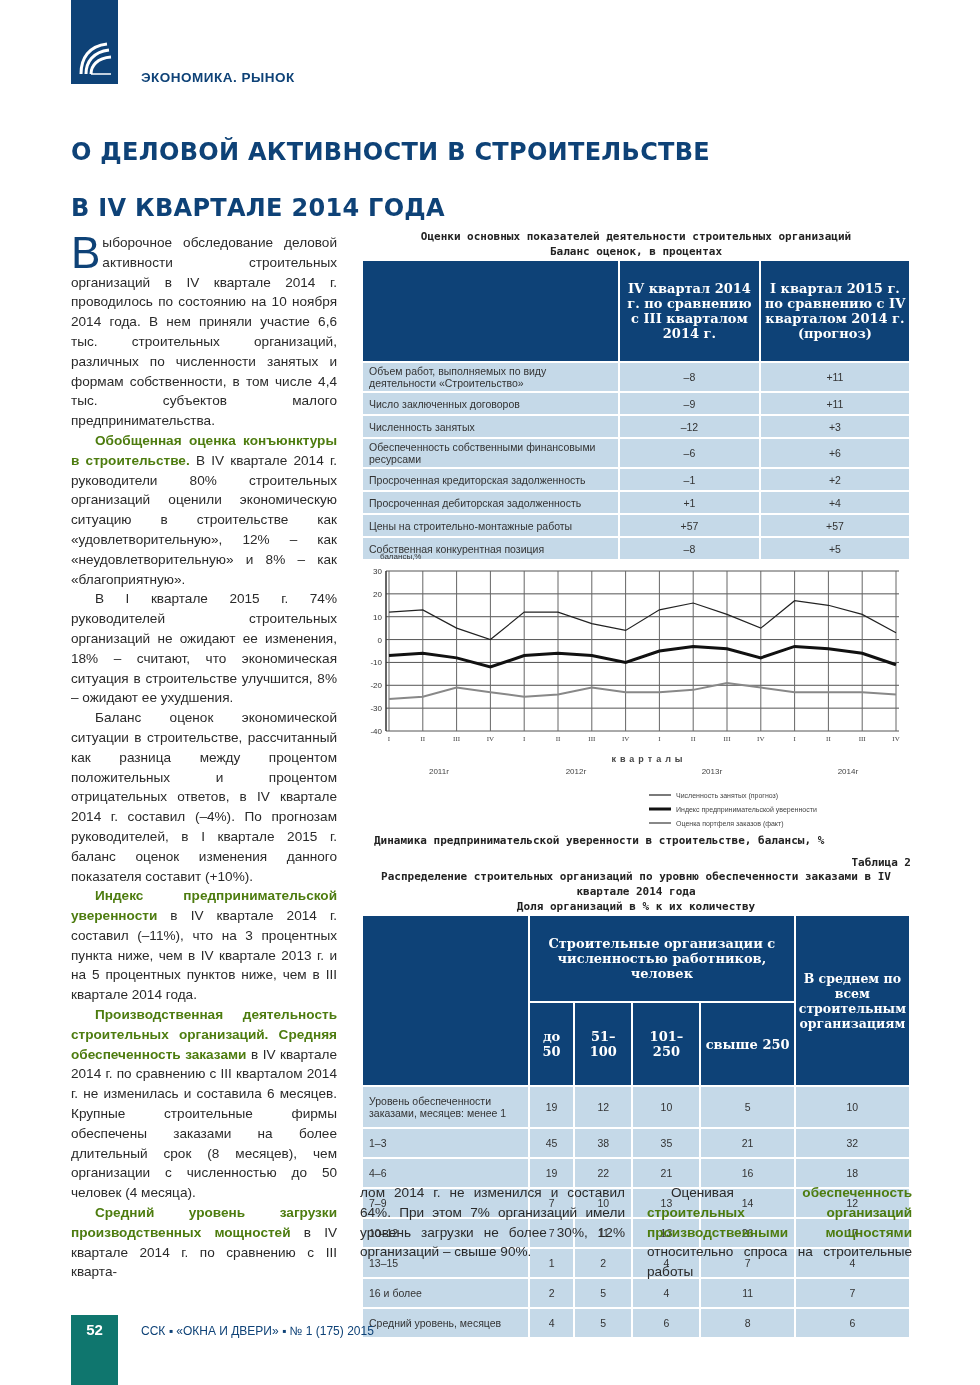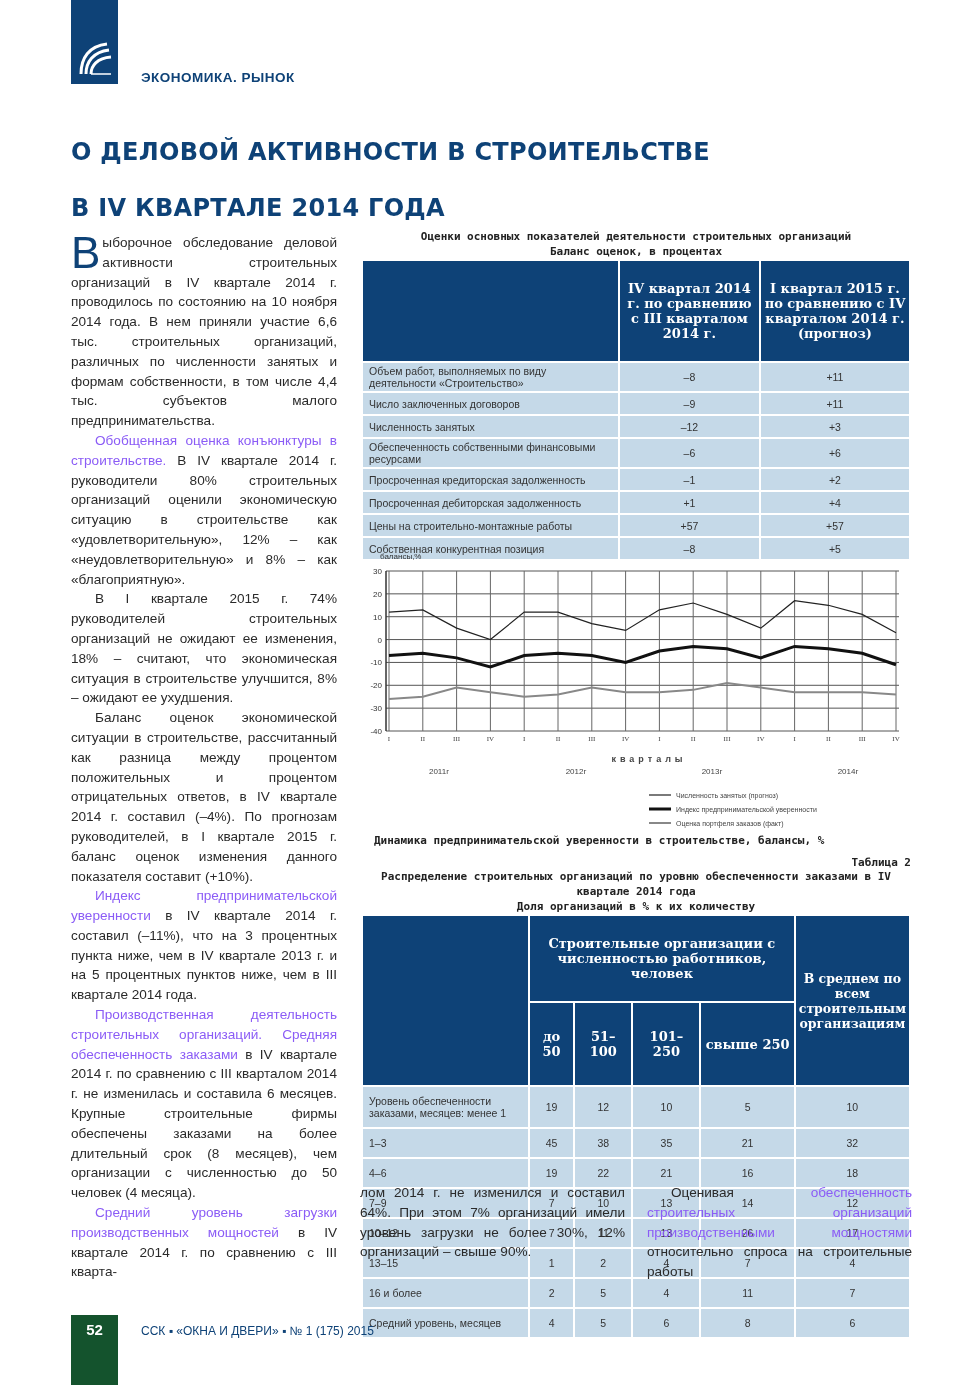--- a/index.html
+++ b/index.html
@@ -5,35 +5,35 @@
   * { box-sizing: border-box; margin: 0; padding: 0; }
   body { width: 980px; height: 1385px; background: #fff; position: relative; font-family: "Liberation Sans", sans-serif; color: #222; overflow: hidden; }
   .logo-bar { position: absolute; left: 71px; top: 0; width: 47px; height: 84px; background: #0e4277; }
   .logo-bar svg { position: absolute; left: 6px; top: 38px; }
   .section-label { position: absolute; left: 141px; top: 70px; font-size: 13.5px; font-weight: bold; color: #0e4277; letter-spacing: 0.5px; }
   .title { position: absolute; left: 71px; top: 124px; width: 860px; font-family: "DejaVu Sans", sans-serif; font-weight: bold; font-size: 24px; line-height: 56px; color: #0e4277; letter-spacing: 0.3px; transform: scaleX(1.0); }
   .col-left { position: absolute; left: 71px; top: 233px; width: 266px; font-size: 13.6px; line-height: 19.8px; text-align: justify; color: #2a2a2a; }
   .col-left p { text-indent: 24px; }
   .col-left p.first { text-indent: 0; }
   .dropcap { float: left; font-size: 44px; line-height: 36px; color: #0e4277; margin: 2px 2px 0 0; font-weight: normal; }
-  .b { font-weight: normal; color: #8b5cf6; }
+  .b { font-weight: bold; color: #4d7c0f; }
   .right { position: absolute; left: 361px; width: 550px; }
   .tcap { font-family: "DejaVu Sans Mono", monospace; font-weight: bold; font-size: 11px; }
   .t-right { text-align: right; }
   .t-center { text-align: center; line-height: 15px; }
   table { border-collapse: separate; border-spacing: 2px; width: 100%; }
   th { background: #0e4277; color: #fff; font-family: "DejaVu Serif", serif; font-weight: bold; font-size: 13px; line-height: 15px; padding: 20px 3px; text-align: center; }
   td { background: #c5d9e8; font-size: 10.5px; line-height: 12px; color: #333; padding: 2px 6px; }
   td.num { text-align: center; }
   .t1 td { height: 21px; }
   .t2 td { padding: 8px 6px; height: 12px; font-size: 10.5px; }
   .chart-wrap { position: absolute; left: 366px; top: 548px; width: 548px; height: 305px; }
   .chart-caption { position: absolute; left: 374px; top: 834px; font-family: "DejaVu Sans Mono", monospace; font-weight: bold; font-size: 11px; }
   .bottom-col { position: absolute; top: 1183px; font-size: 13.6px; line-height: 19.8px; color: #2a2a2a; text-align: justify; }
-  .footer-bar { position: absolute; left: 71px; top: 1315px; width: 47px; height: 70px; background: #14532d; }
+  .footer-bar { position: absolute; left: 71px; top: 1315px; width: 47px; height: 70px; background: #0f766e; }
   .page-num { position: absolute; left: 0; top: 6px; width: 47px; text-align: center; color: #fff; font-weight: bold; font-size: 15px; }
   .footer-text { position: absolute; left: 141px; top: 1324px; font-size: 12px; color: #0e4277; }
 </style>
 </head>
 <body>
 
 <div class="logo-bar">
   <svg width="36" height="40" viewBox="0 0 36 40">
     <path d="M4 36 C4 20 12 8 30 6" stroke="#fff" stroke-width="3" fill="none"></path>
     <path d="M9 36 C9 24 16 14 32 12" stroke="#fff" stroke-width="3" fill="none"></path>

